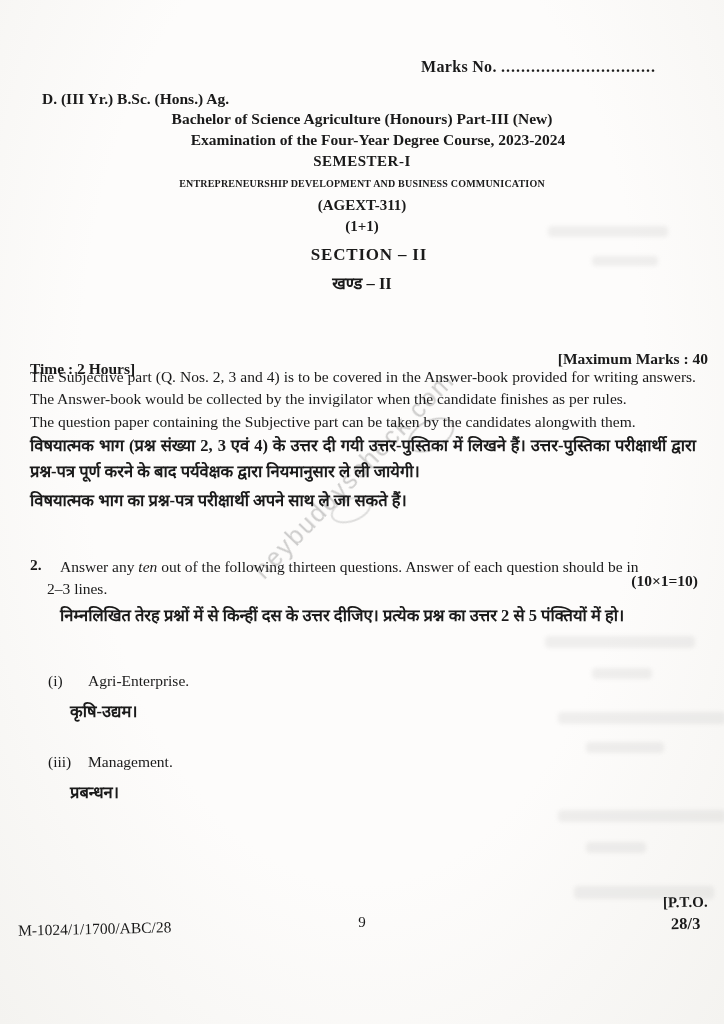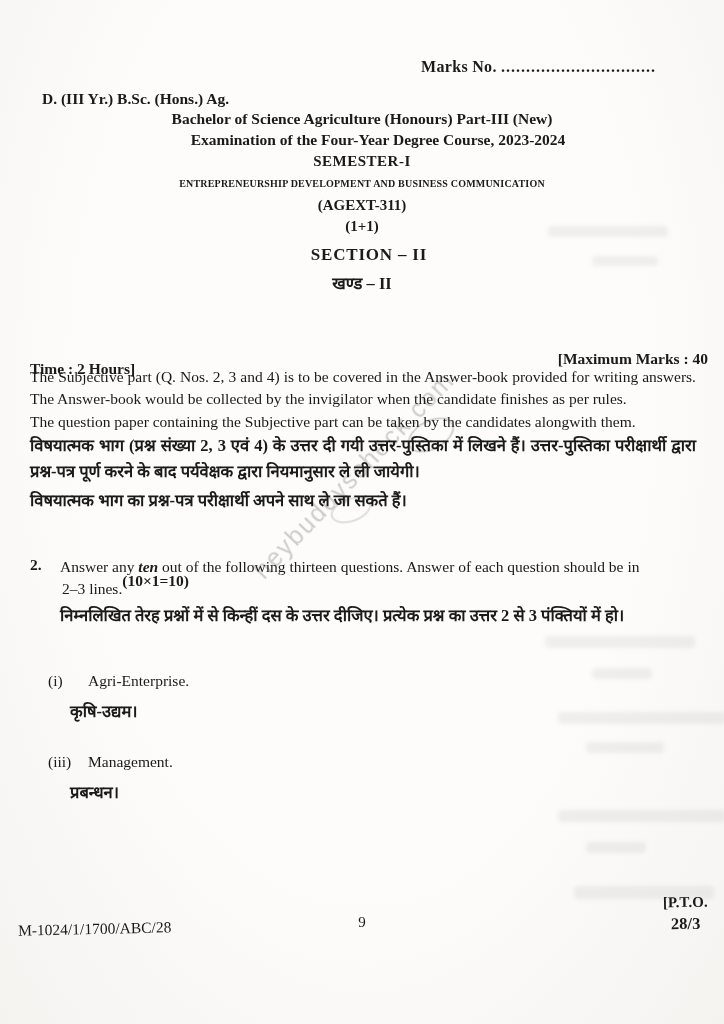--- a/index.html
+++ b/index.html
@@ -39,22 +39,22 @@
   .p-en { font-size: 15.5px; line-height: 21.5px; text-align: justify; font-weight: 500; }
   .p-en2 { margin-top: 2px !important; }
   .p-hi { font-size: 16.5px; line-height: 26px; text-align: justify; font-weight: 600; }
   .p-hi2 { margin-top: 3px !important; }
 
   
   .q2 { top: 556px; left: 30px; right: 26px; }
   .q2-head { display: flex; }
   .q2-num { font-weight: bold; font-size: 15.5px; width: 30px; flex: 0 0 30px; }
   .q2-text { flex: 1; font-size: 15.5px; line-height: 21.5px; text-align: justify; }
-  .q2-text .it { font-style: italic; font-weight: bold; }
-  .q2-row2 { display: flex; margin-left: 32px; font-size: 15.5px; line-height: 21px; }
+  .q2-text .it { font-style: italic; }
+  .q2-row2 { display: flex; justify-content: space-between; margin-left: 17px; font-size: 15.5px; line-height: 21px; }
   .q2-row2 .marks { font-weight: bold; transform: translateY(-8px); }
   .q2-hindi { margin-left: 30px; margin-top: 4px; font-size: 16.5px; line-height: 25px; font-weight: 600; }
 
   
   .items { top: 672px; left: 48px; right: 60px; }
   .item { margin-bottom: 31px; }
   .item .row { display: flex; }
   .item .inum { width: 40px; flex: 0 0 40px; font-size: 15.5px; }
   .item .ien { font-size: 15.5px; }
   .item .ihi { margin-left: 22px; margin-top: 9px; font-size: 16.5px; font-weight: 600; }
@@ -140,21 +140,21 @@
 
   <div class="abs q2">
     <div class="q2-head">
       <span class="q2-num">2.</span>
       <span class="q2-text"><span>Answer any </span><span class="it">ten</span><span> out of the following thirteen questions. Answer of each question should be in</span></span>
     </div>
     <div class="q2-row2">
       <span>2–3 lines.</span>
       <span class="marks">(10×1=10)</span>
     </div>
-    <div class="q2-hindi">निम्नलिखित तेरह प्रश्नों में से किन्हीं दस के उत्तर दीजिए। प्रत्येक प्रश्न का उत्तर 2 से 3 पंक्तियों में हो।</div>
+    <div class="q2-hindi">निम्नलिखित तेरह प्रश्नों में से किन्हीं दस के उत्तर दीजिए। प्रत्येक प्रश्न का उत्तर 2 से 5 पंक्तियों में हो।</div>
   </div>
 
   <div class="abs items">
     <div class="item">
       <div class="row">
         <span class="inum">(i)</span>
         <span class="ien">Agri-Enterprise.</span>
       </div>
       <div class="ihi">कृषि-उद्यम।</div>
     </div>

